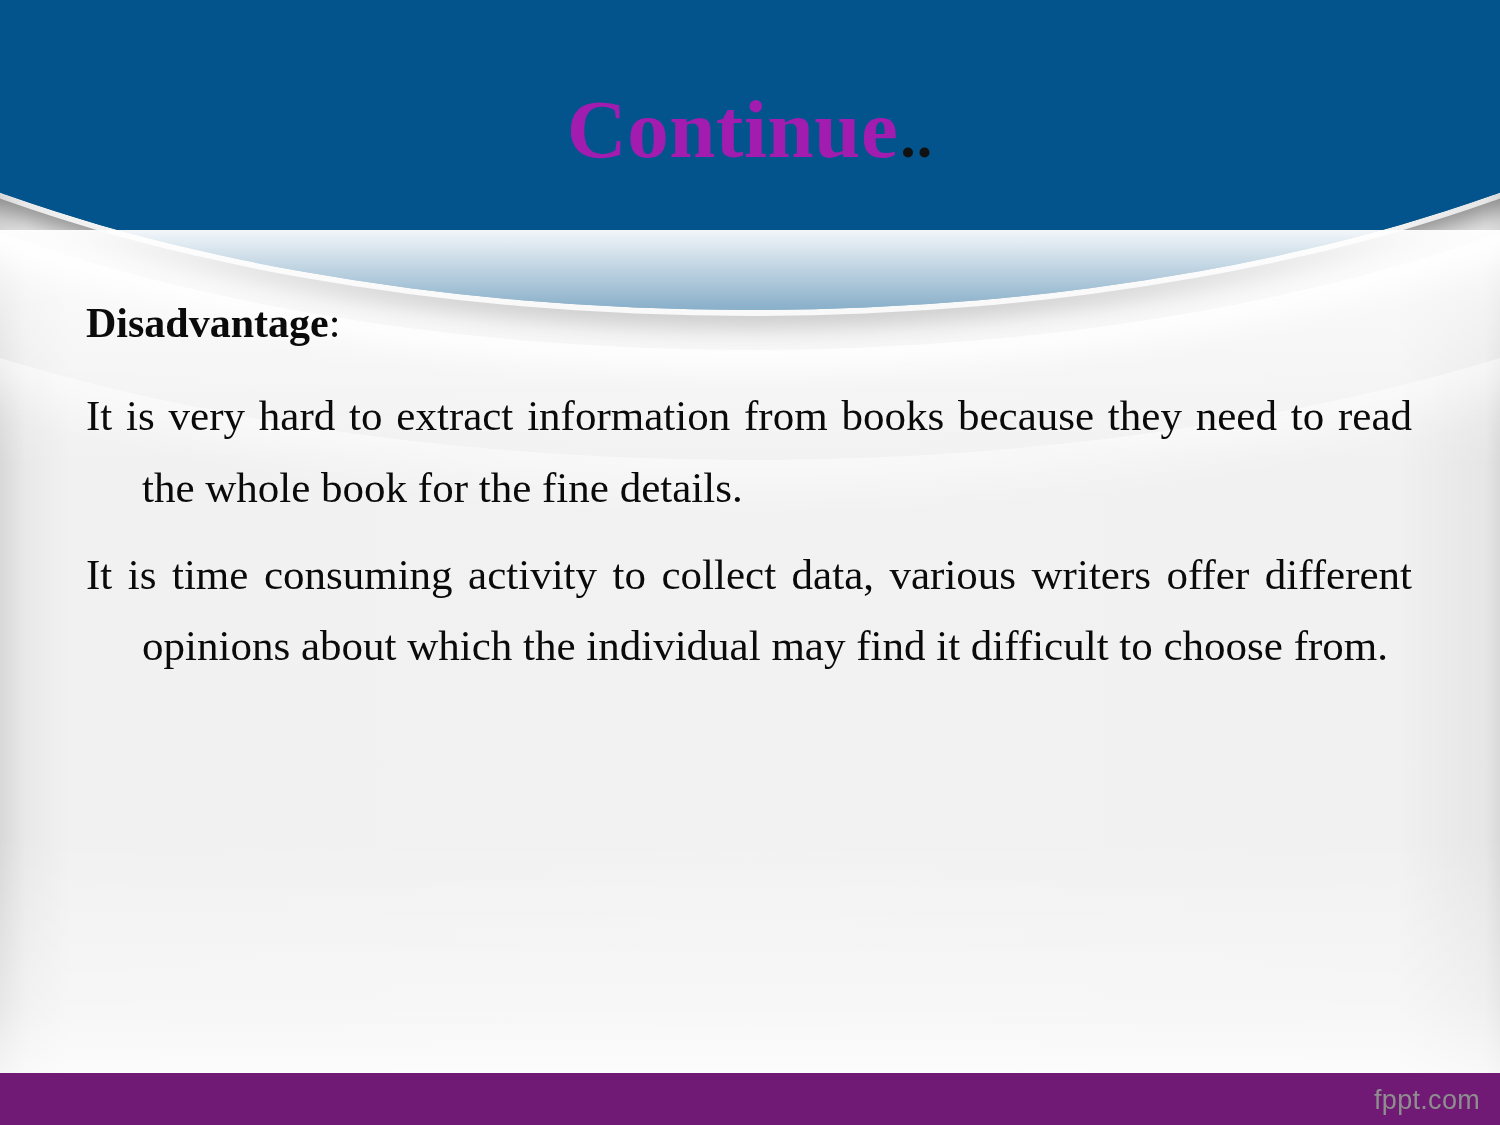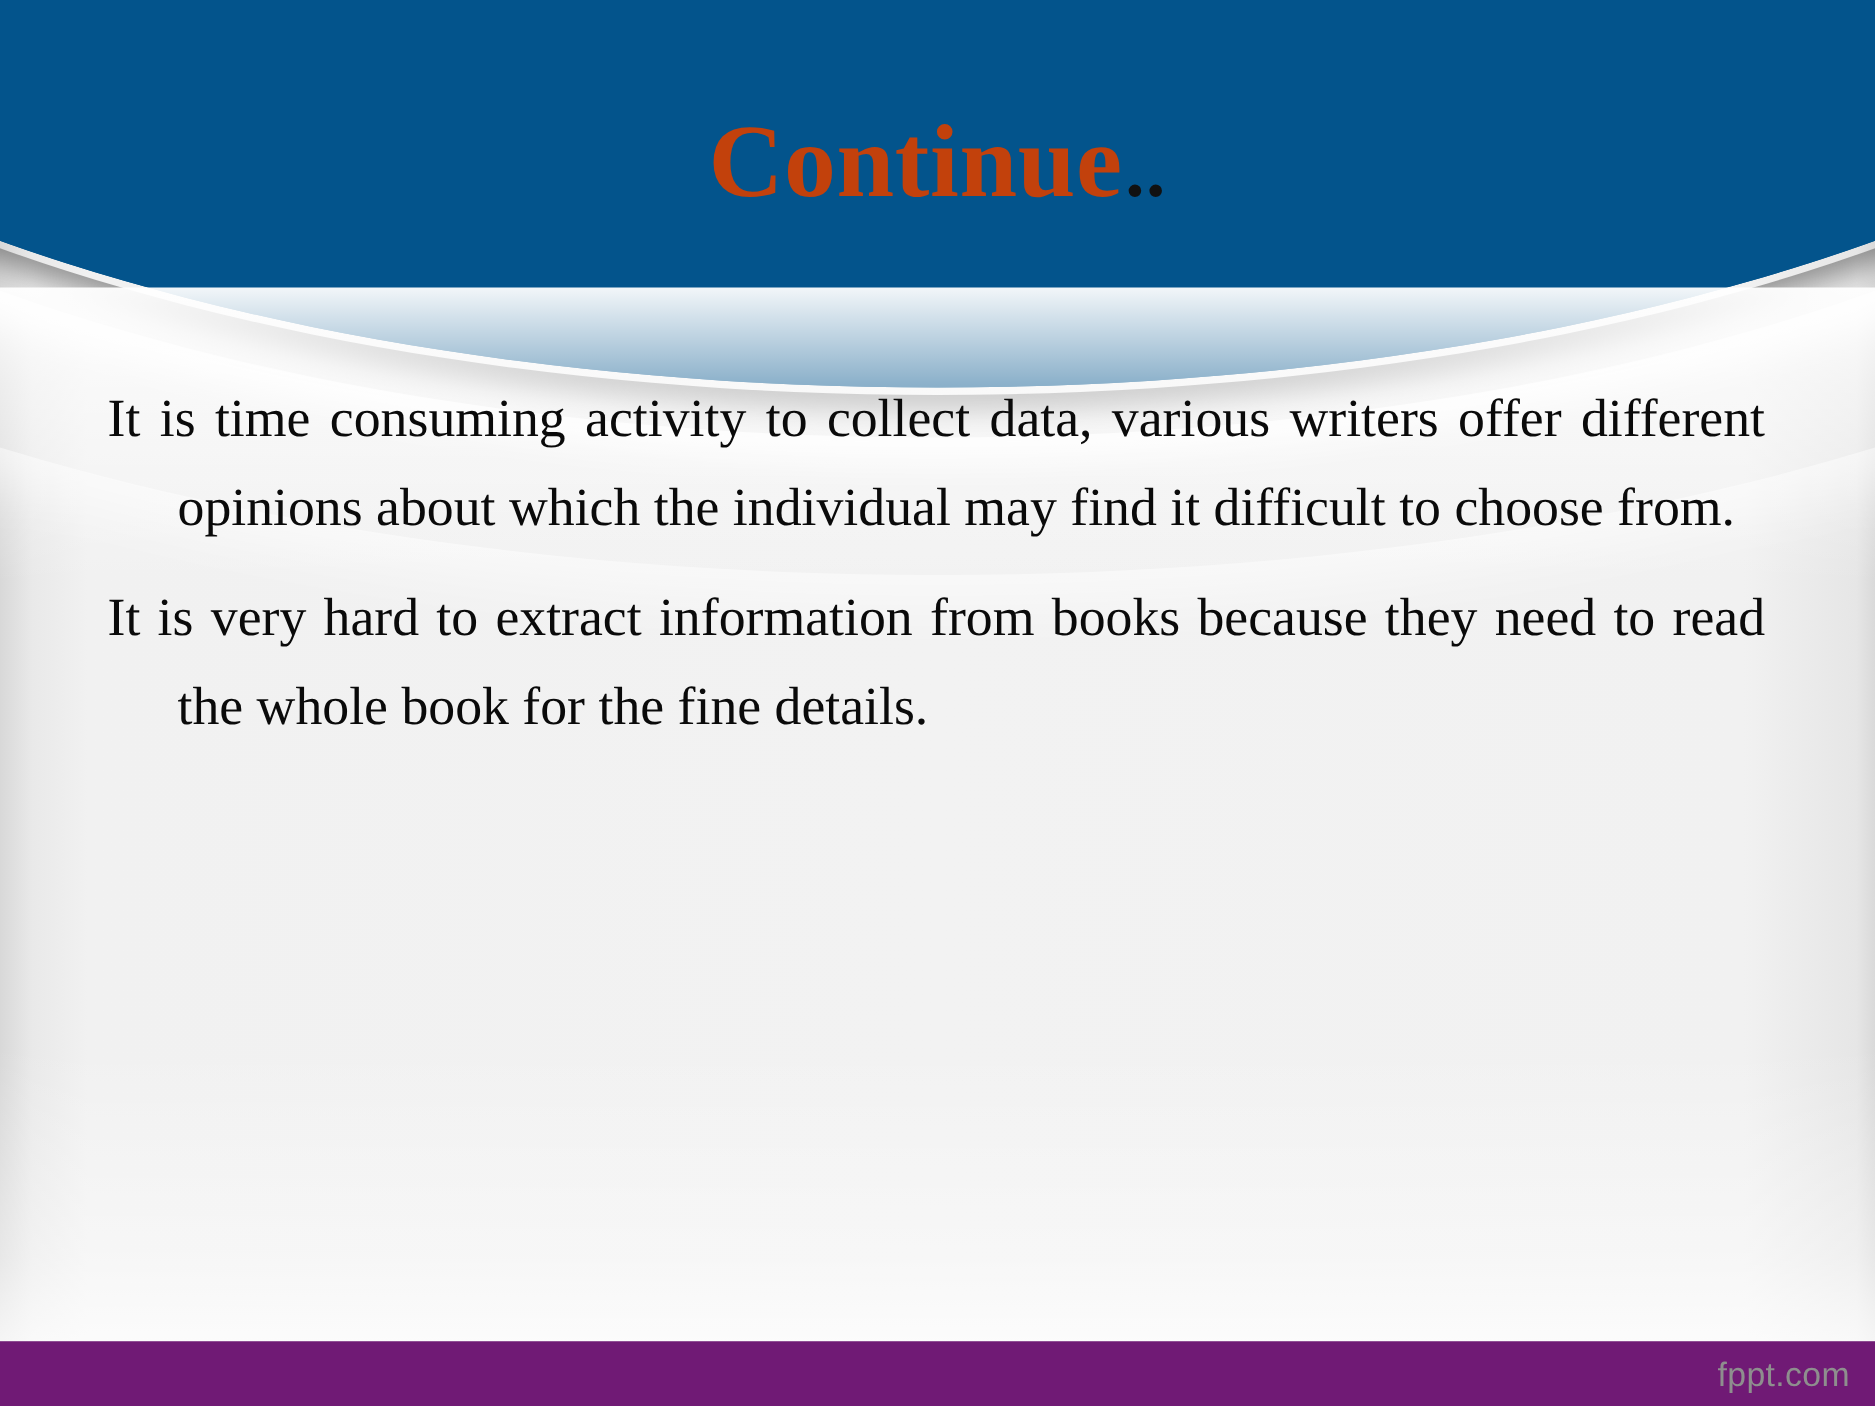--- a/index.html
+++ b/index.html
@@ -104,21 +104,21 @@
     left: 0;
     right: 0;
     top: 88px;
     text-align: center;
     line-height: 1;
   }
   .title-main {
     font-family: "Liberation Serif", "DejaVu Serif", serif;
     font-weight: bold;
     font-size: 83px;
-    color: #c2410c;
+    color: #a21caf;
     letter-spacing: 0.5px;
   }
   .title-dots {
     font-family: "Liberation Serif", "DejaVu Serif", serif;
     font-weight: bold;
     font-size: 62px;
     color: #111111;
     letter-spacing: 1px;
     margin-left: 2px;
   }
@@ -191,24 +191,25 @@
   <div class="header-blue"></div>
 
   <div class="bg-sheen"></div>
 
   <div class="title-wrap">
     <span class="title-main">Continue</span><span class="title-dots">..</span>
   </div>
 
   <div class="content">
 
+    <div class="heading"><span>Disadvantage</span><span class="colon">:</span></div>
+
+    <p class="para hang">It is very hard to extract information from books because they need to read the whole book for the fine details.</p>
 
     <p class="para hang">It is time consuming activity to collect data, various writers offer different opinions about which the individual may find it difficult to choose from.</p>
-
-    <p class="para hang">It is very hard to extract information from books because they need to read the whole book for the fine details.</p>
 
   </div>
 
   <div class="footer-bar">
     <span class="watermark">fppt.com</span>
   </div>
 
 </div>
 
 </body></html>

